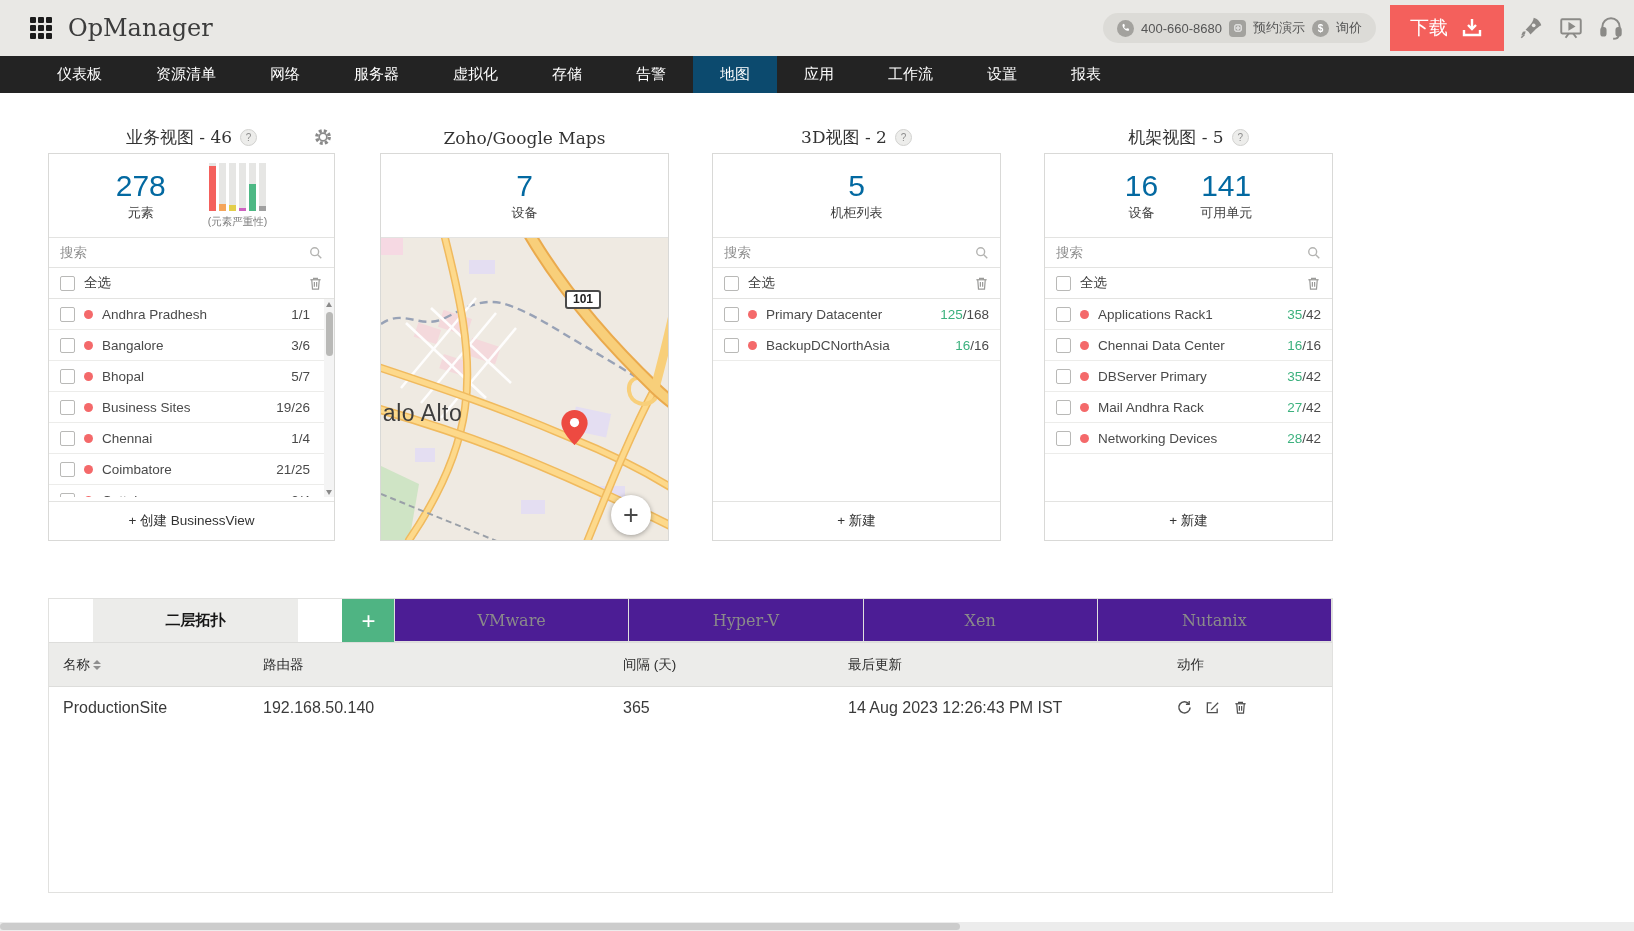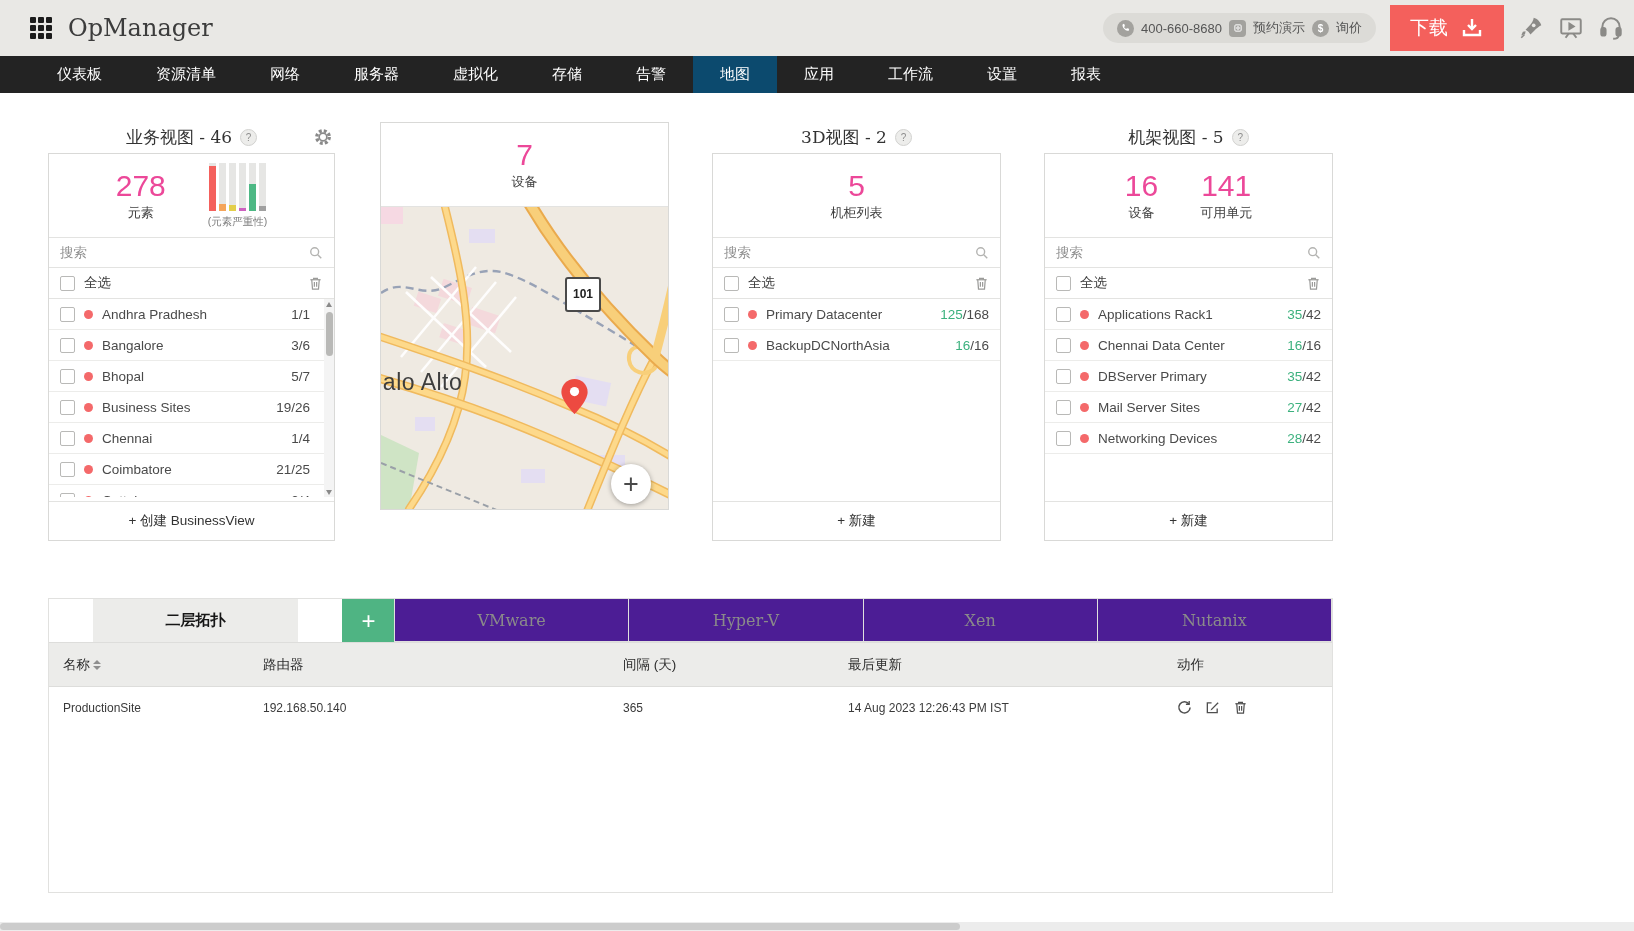--- a/index.html
+++ b/index.html
@@ -42,21 +42,21 @@
   .q-badge { width:17px; height:17px; border-radius:50%; background:#ededeb; border:1px solid #d2d2d0;
     color:#8d8d8d; font-size:10px; font-family:"Liberation Sans",sans-serif;
     display:flex; align-items:center; justify-content:center; cursor:pointer; }
   .gear-btn { position:absolute; right:2px; top:5px; color:#8a8a8a; cursor:pointer; }
   .gear-btn svg { width:20px; height:20px; }
   .card { border:1px solid #d9d9d7; background:#fff; height:388px; display:flex; flex-direction:column; }
 
   .stats { height:84px; flex:none; display:flex; align-items:center; justify-content:center; gap:42px;
     border-bottom:1px solid #e3e3e1; }
   .stat { text-align:center; }
-  .stat .num { font-size:30px; color:#ec4899; line-height:32px; }
+  .stat .num { font-size:30px; color:#0369a1; line-height:32px; }
   .stat .lbl { font-size:13px; color:#3e3e3e; margin-top:2px; }
   .sev { text-align:center; }
   .sev .bars { display:flex; align-items:flex-end; gap:3px; height:48px; justify-content:center; }
   .bar-track { width:7px; height:100%; background:#e6e6e4; position:relative; }
   .bar-fill { position:absolute; bottom:0; left:0; width:100%; }
   .sev .cap { font-size:10.5px; color:#7c7c7c; margin-top:4px; }
 
   .search-row { height:30px; flex:none; display:flex; align-items:center; padding:0 11px;
     border-bottom:1px solid #e3e3e1; }
   .search-row input { border:none; outline:none; flex:1; font-size:13.5px; color:#444; background:transparent;
@@ -86,40 +86,40 @@
   .tri-up { width:0; height:0; border-left:3.5px solid transparent; border-right:3.5px solid transparent; border-bottom:5px solid #8a8a8a; }
   .tri-dn { width:0; height:0; border-left:3.5px solid transparent; border-right:3.5px solid transparent; border-top:5px solid #8a8a8a; }
   .sb-thumb { position:absolute; left:1.5px; top:13px; width:7px; height:44px; background:#b9b9b7; border-radius:4px; }
 
   .card-footer { margin-top:auto; height:39px; flex:none; border-top:1px solid #e3e3e1; display:flex;
     align-items:center; justify-content:center; font-size:13.5px; color:#333; cursor:pointer; }
 
   
   .map-area { position:relative; flex:1; overflow:hidden; cursor:grab; }
   .map-area > svg.basemap { position:absolute; inset:0; }
-  .hwy-shield { position:absolute; left:184px; top:70px; background:#fff; border:2px solid #4a4a4a;
-    border-radius:3px; font-size:12px; font-weight:bold; color:#222; padding:8px 6px; line-height:15px; }
+  .hwy-shield { position:absolute; left:184px; top:52px; background:#fff; border:2px solid #4a4a4a;
+    border-radius:3px; font-size:12px; font-weight:bold; color:#222; padding:0px 6px; line-height:15px; }
   .map-city { position:absolute; left:-14px; top:162px; font-size:23px; color:#3d3d3d; letter-spacing:.5px; }
   .map-pin { position:absolute; left:180px; top:172px; width:27px; height:35px; }
   .zoom-btn { position:absolute; left:230px; top:257px; width:40px; height:40px; border-radius:50%;
     background:#fff; box-shadow:0 1px 5px rgba(0,0,0,.35); display:flex; align-items:center; justify-content:center;
     font-size:27px; color:#4a4a4a; cursor:pointer; line-height:1; }
 
   
   .bottom { position:absolute; left:48px; top:598px; width:1285px; height:295px;
     border:1px solid #e1e1df; }
   .tabs-row { height:43px; display:flex; }
   .tab { display:flex; align-items:center; justify-content:center; cursor:pointer;margin-left:44px; }
   .tab.active { width:205px; background:#ececea; font-size:15px; font-weight:bold; color:#161616; }
   .tab.add { width:53px; background:#4fb483; color:#fff; font-size:24px; font-weight:300; }
   .tab.plain { flex:1; background:#4c1d95; border:1px solid #e0e0de; border-top:none; margin-left:-1px;
     font-family:"DejaVu Serif", serif; font-size:16px; color:#8a8a8a; }
   .thead { height:45px; background:#ececea; border-top:1px solid #dddddb; border-bottom:1px solid #dddddb;
     display:flex; align-items:center; font-size:13.5px; color:#2e2e2e; }
-  .trow { height:41px; display:flex; align-items:center; font-size:12px; color:#3a3a3a; background:#fff; }
+  .trow { height:41px; display:flex; align-items:center; font-size:16px; color:#3a3a3a; background:#fff; }
   .col-name { width:210px; padding-left:14px; display:flex; align-items:center; gap:3px; }
   .col-router { width:360px; padding-left:4px; }
   .col-interval { width:225px; padding-left:4px; }
   .col-updated { width:325px; padding-left:4px; }
   .col-actions { flex:1; padding-left:8px; display:flex; align-items:center; gap:13px; }
   .sort-ico { display:inline-flex; flex-direction:column; gap:2px; cursor:pointer; }
   .sort-ico i { display:block; width:0; height:0; border-left:4px solid transparent; border-right:4px solid transparent; }
   .sort-ico i.u { border-bottom:4px solid #8f8f8f; }
   .sort-ico i.d { border-top:4px solid #8f8f8f; }
   .act-ico { color:#4f4f4f; cursor:pointer; display:flex; }
@@ -327,20 +327,23 @@
         <span class="sb-arrow down">
             <i class="tri-dn"></i>
           </span>
       </div>
     </div>
     <div class="card-footer">+ 创建 BusinessView</div>
   </div>
 </div>
 
 <div class="panel p2">
+  <div class="panel-title">
+    <span>Zoho/Google Maps</span>
+  </div>
   <div class="card">
     <div class="stats">
       <div class="stat">
         <div class="num">7</div>
         <div class="lbl">设备</div>
       </div>
     </div>
     <div class="map-area">
       <svg class="basemap" width="287" height="304" viewBox="0 0 287 304">
         <rect width="287" height="304" fill="#efeae2"></rect>
@@ -493,21 +496,21 @@
       </div>
       <div class="list-row">
         <span class="cbx"></span>
           <span class="dot"></span>
         <span>DBServer Primary</span>
         <span class="cnt"><span class="ok">35</span><span>/42</span></span>
       </div>
       <div class="list-row">
         <span class="cbx"></span>
           <span class="dot"></span>
-        <span>Mail Server Sites</span>
+        <span>Mail Andhra Rack</span>
         <span class="cnt"><span class="ok">27</span><span>/42</span></span>
       </div>
       <div class="list-row">
         <span class="cbx"></span>
           <span class="dot"></span>
         <span>Networking Devices</span>
         <span class="cnt"><span class="ok">28</span><span>/42</span></span>
       </div>
     </div>
     <div class="card-footer">+ 新建</div>

